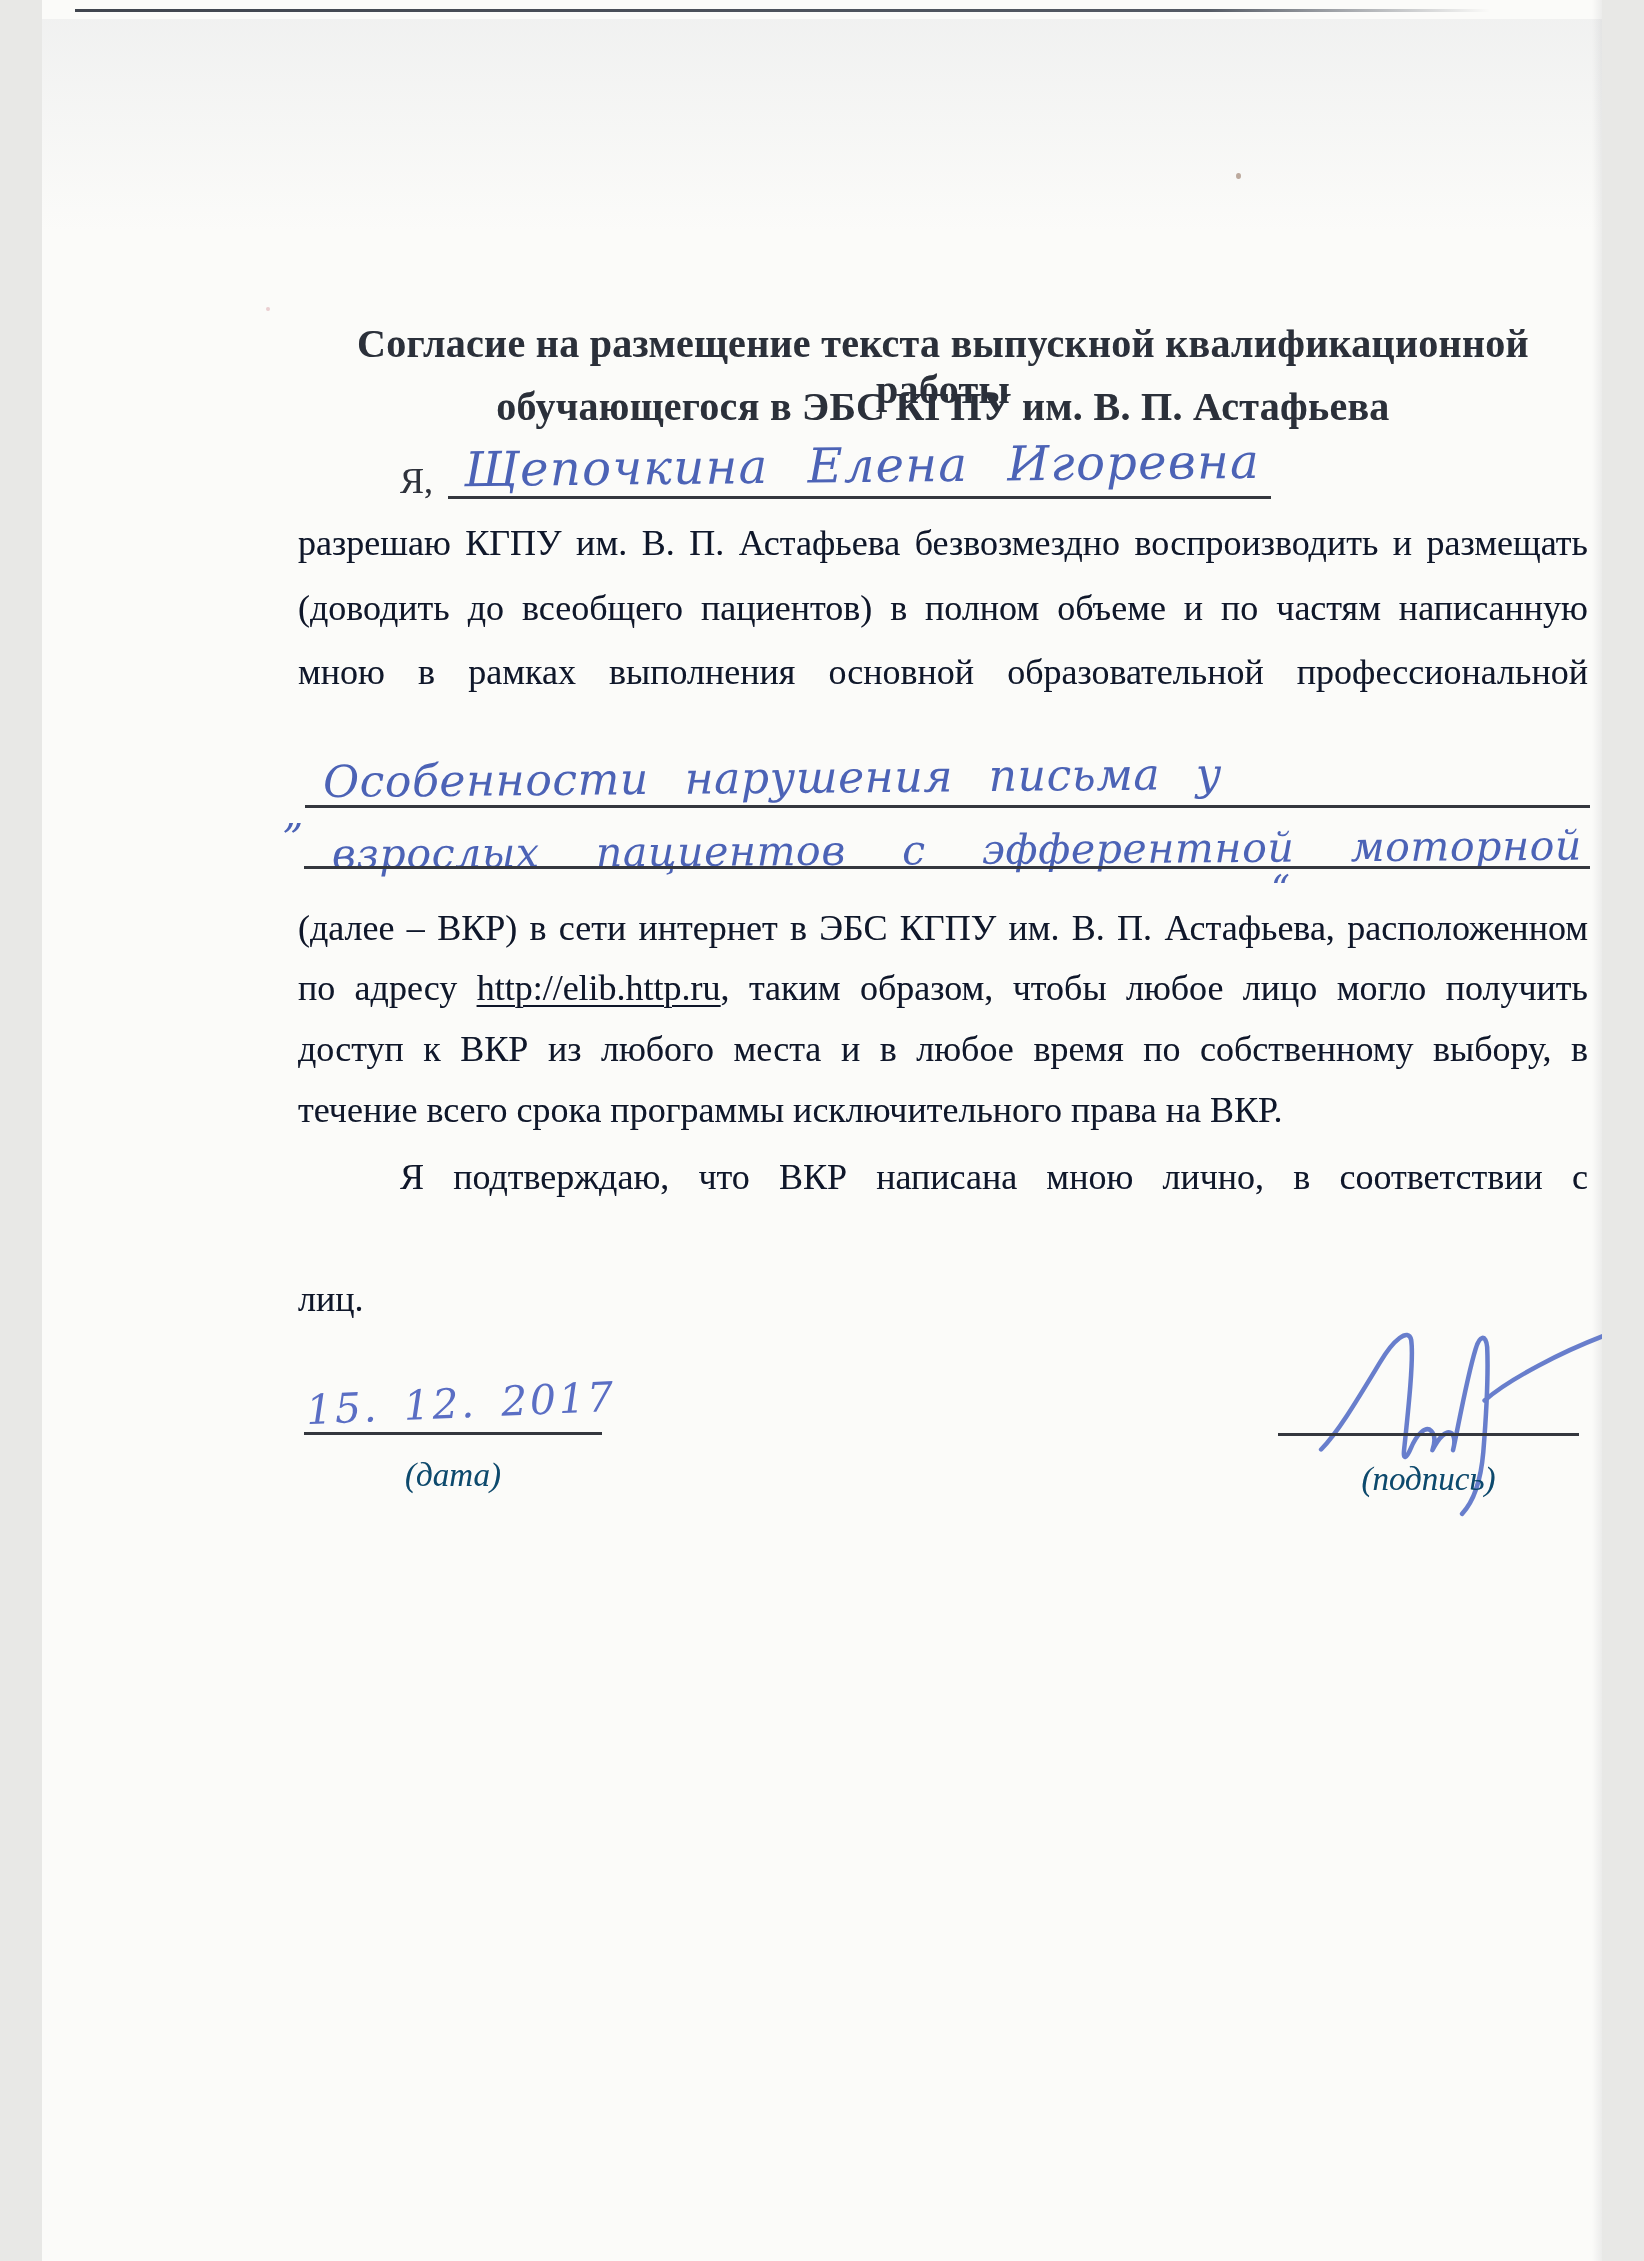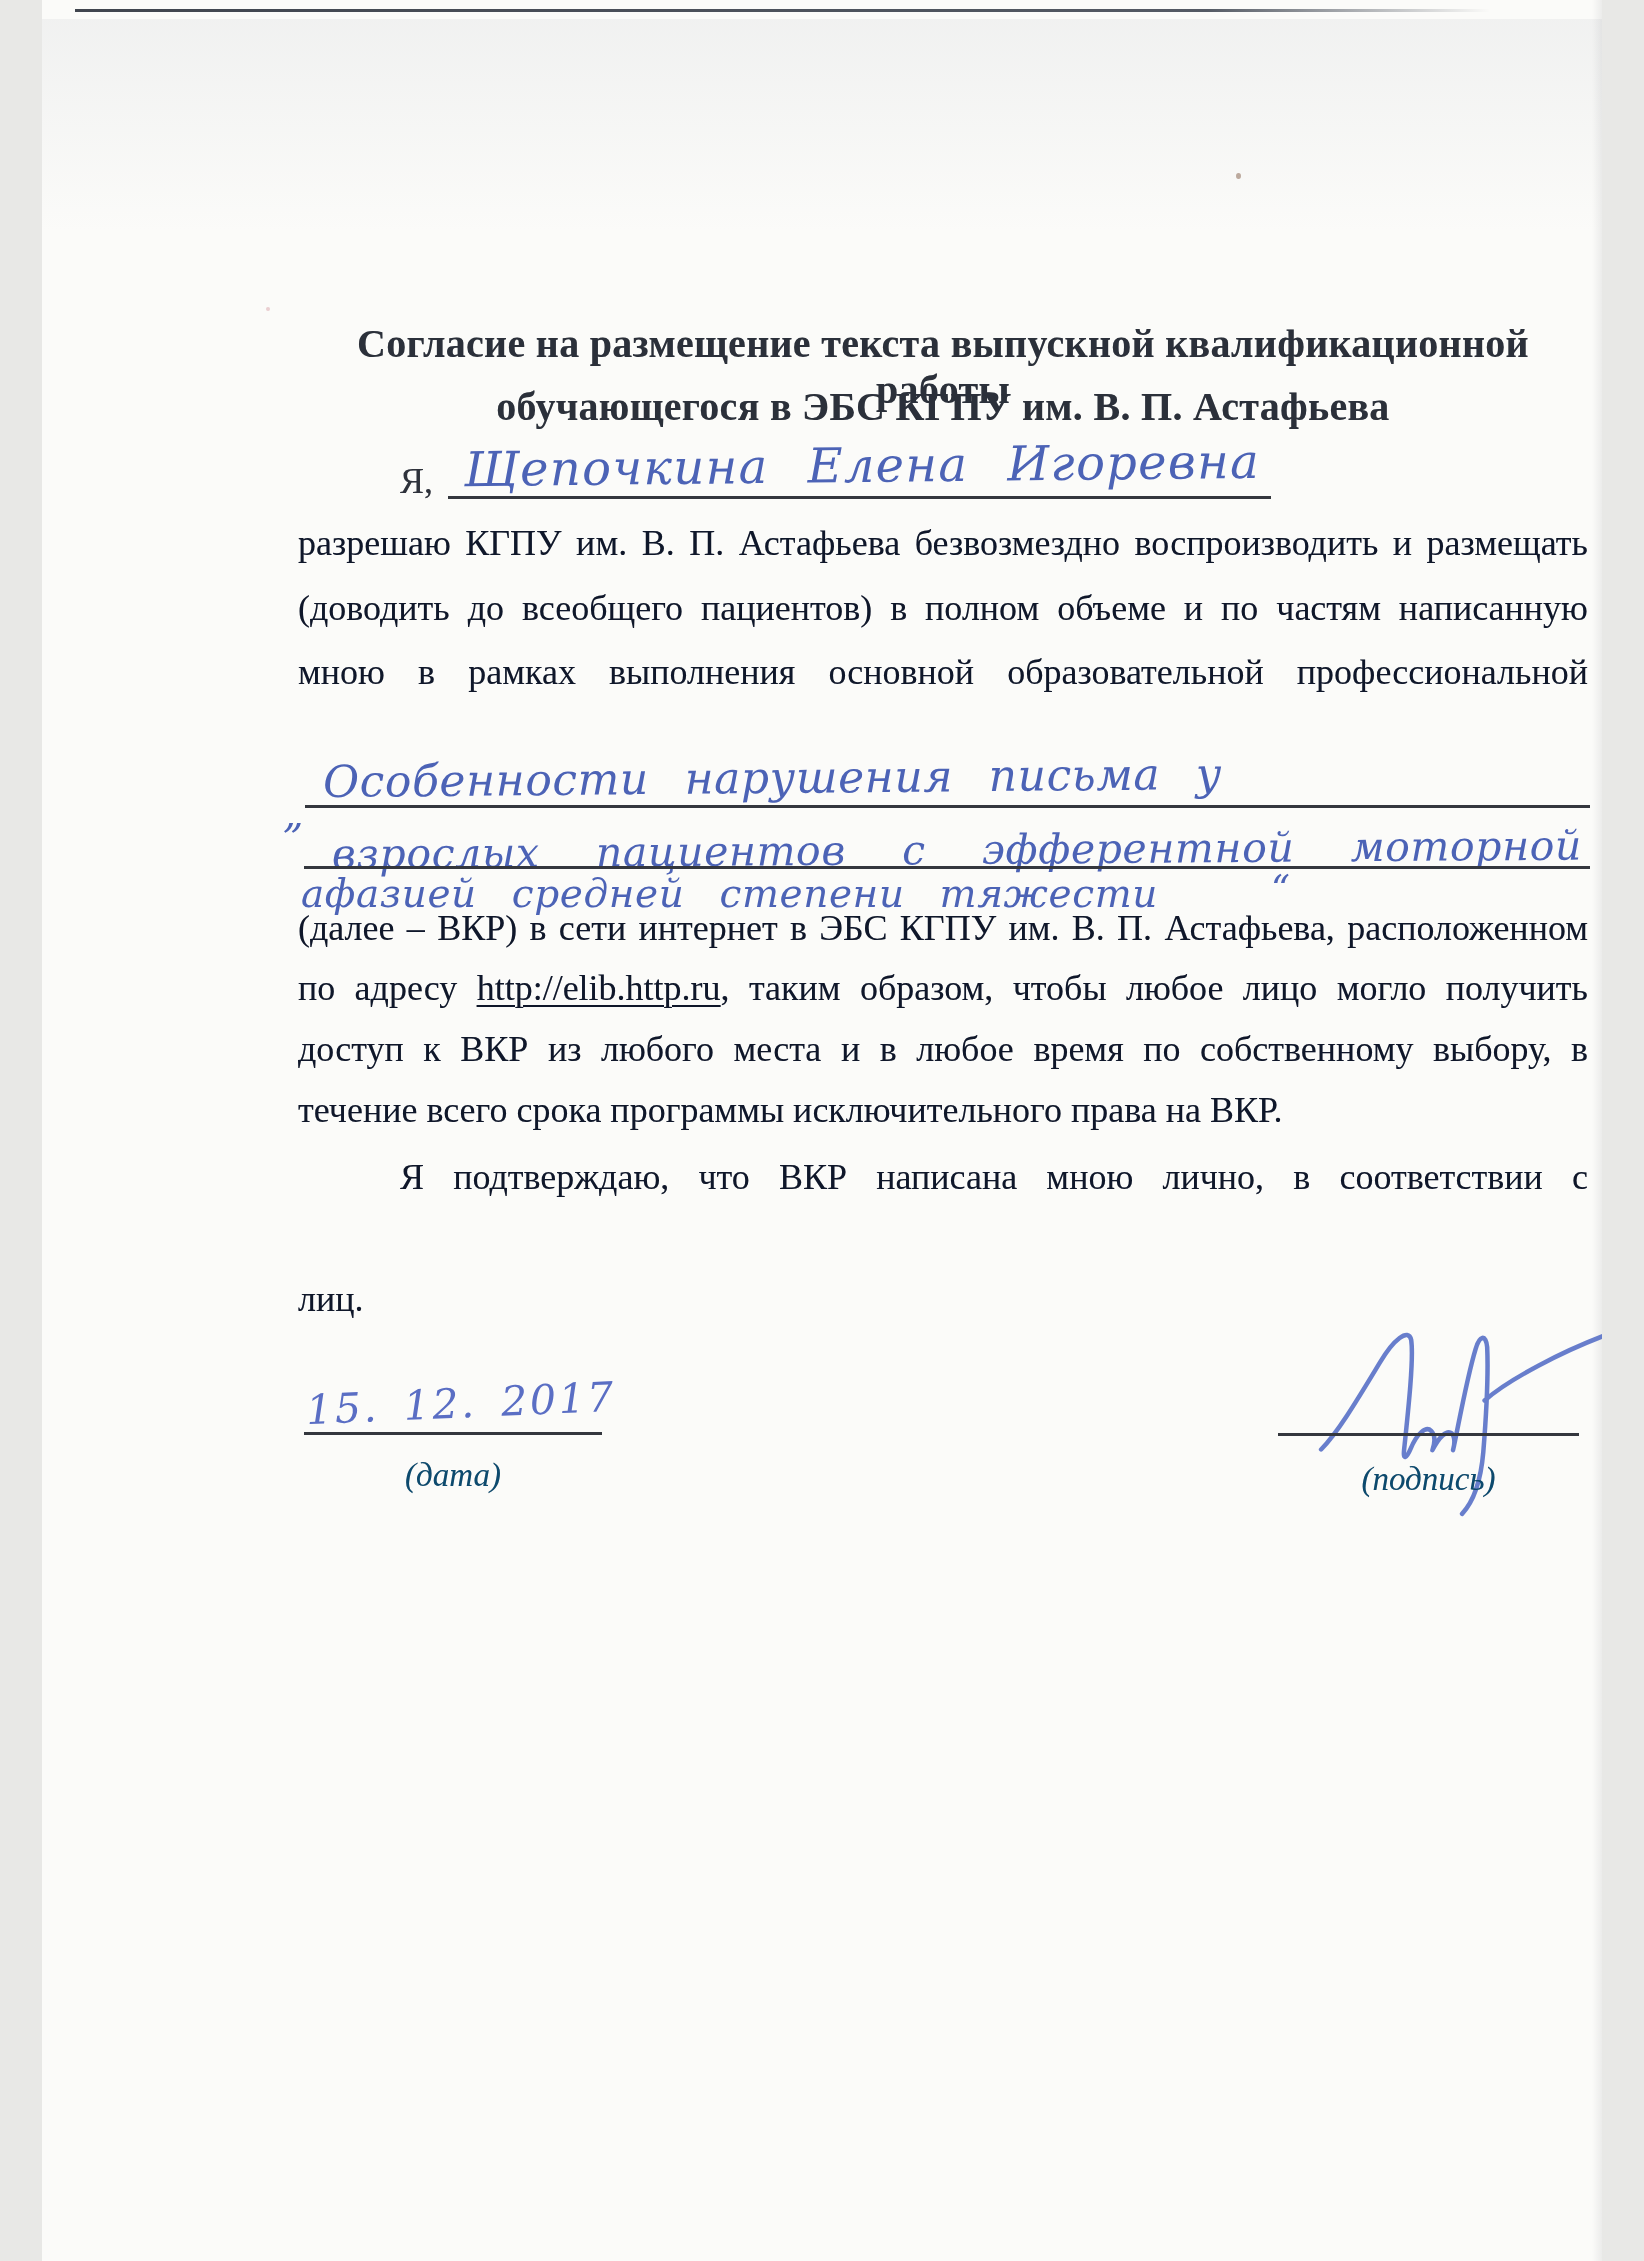--- a/index.html
+++ b/index.html
@@ -114,21 +114,20 @@
 
   <div class="bl just" style="top:522px">разрешаю КГПУ им. В. П. Астафьева безвозмездно воспроизводить и размещать</div>
   <div class="bl just" style="top:587px">(доводить до всеобщего пациентов) в полном объеме и по частям написанную</div>
   <div class="bl just" style="top:651px">мною в рамках выполнения основной образовательной профессиональной</div>
 
   <span class="hw hw-open-quote">„</span>
   <div class="hw hw-topic-1">Особенности нарушения письма у</div>
   <div class="rule rule-topic1"></div>
   <div class="hw hw-topic-2">взрослых пациентов с эфферентной моторной</div>
   <div class="rule rule-topic2"></div>
-  <div class="hw hw-topic-3">афазией средней степени тяжести</div>
   <span class="hw hw-close-quote">“</span>
 
   <div class="bl just" style="top:907px">(далее – ВКР) в сети интернет в ЭБС КГПУ им. В. П. Астафьева, расположенном</div>
   <div class="bl just" style="top:967px">
     <span>по адресу </span><span class="url-link">http://elib.http.ru</span><span>, таким образом, чтобы любое лицо могло получить</span>
   </div>
   <div class="bl just" style="top:1028px">доступ к ВКР из любого места и в любое время по собственному выбору, в</div>
   <div class="bl" style="top:1089px">течение всего срока программы исключительного права на ВКР.</div>
 
   <div class="bl just indent" style="top:1156px">Я подтверждаю, что ВКР написана мною лично, в соответствии с</div>

